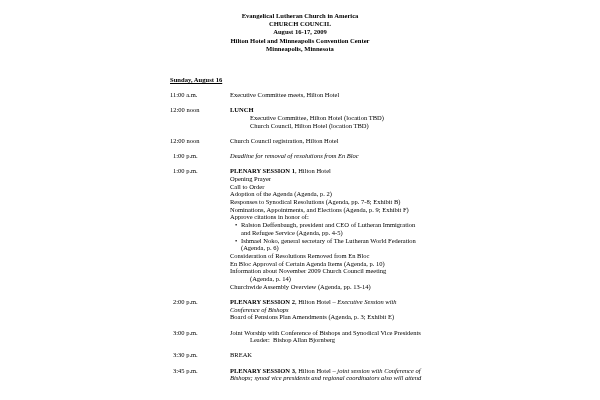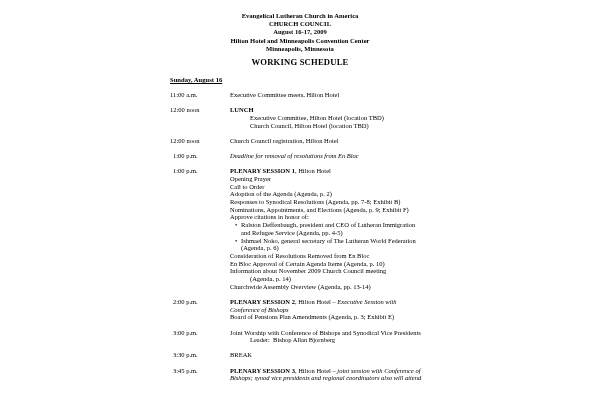--- a/index.html
+++ b/index.html
@@ -55,21 +55,20 @@
 <body>
 
 <div class="doc">
   <div class="header">
     <div class="hline">Evangelical Lutheran Church in America</div>
     <div class="hline">CHURCH COUNCIL</div>
     <div class="hline">August 16-17, 2009</div>
     <div class="hline">Hilton Hotel and Minneapolis Convention Center</div>
     <div class="hline">Minneapolis, Minnesota</div>
   </div>
-  <div class="title">WORKING SCHEDULE</div>
   <div class="schedule">
     <div class="day-heading">Sunday, August 16</div>
     <div class="entries">
         <div class="entry">
           <div class="time">11:00 a.m.</div>
           <div class="content">
             <div class="line ind-none"><span class="seg-plain">Executive Committee meets, Hilton Hotel</span></div>
           </div>
         </div>
         <div class="entry">

